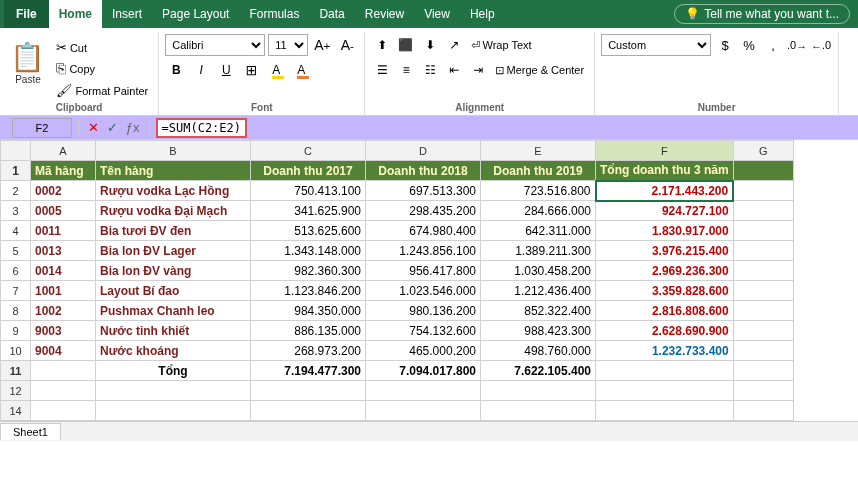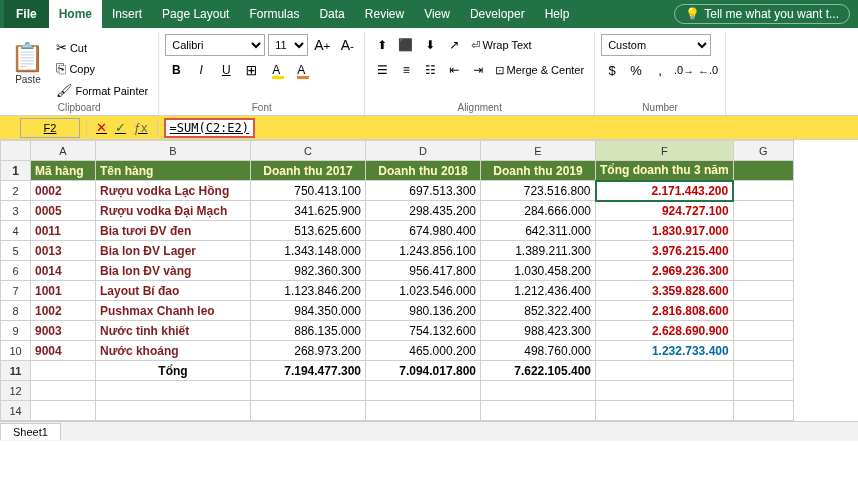--- a/index.html
+++ b/index.html
@@ -69,20 +69,21 @@
       min-width: fit-content;
     }
     .ribbon-group-title {
       font-size: 10px;
       color: #666;
       text-align: center;
       width: 100%;
       padding-top: 2px;
       margin-top: auto;
       padding-bottom: 2px;
+      font-weight: bold;
     }
     .ribbon-group-content {
       display: flex;
       align-items: flex-start;
       gap: 2px;
       flex: 1;
     }
 
     
     .clipboard-group .ribbon-group-content {
@@ -165,43 +166,41 @@
 
     
     .align-group .ribbon-group-content {
       flex-direction: column;
       gap: 3px;
     }
     .align-row { display: flex; align-items: center; gap: 2px; }
 
     
     .number-group .ribbon-group-content {
-      flex-direction: column;
       gap: 3px;
     }
     .number-select {
       width: 110px;
       height: 22px;
       font-size: 11px;
       border: 1px solid #aaa;
       padding: 0 2px;
       background: #fff;
     }
     .number-row { display: flex; align-items: center; gap: 2px; }
 
     
     .formula-bar {
       display: flex;
       align-items: center;
       height: 24px;
       border-bottom: 1px solid #d0d0d0;
-      background: #fde047;
-      padding: 0 20px;
+      background: #c4b5fd;
+      padding: 0 12px;
       gap: 4px;
-      text-decoration: underline;
     }
     .cell-ref-box {
       width: 60px;
       height: 20px;
       border: 1px solid #aaa;
       font-size: 11px;
       padding: 0 3px;
       text-align: center;
       display: flex;
       align-items: center;
@@ -321,21 +320,20 @@
 
 <div class="menu-bar">
   <div class="file-tab">File</div>
   <div class="menu-item active">Home</div>
   <div class="menu-item">Insert</div>
   <div class="menu-item">Page Layout</div>
   <div class="menu-item">Formulas</div>
   <div class="menu-item">Data</div>
   <div class="menu-item">Review</div>
   <div class="menu-item">View</div>
-  <div class="menu-item">Developer</div>
   <div class="menu-item">Help</div>
   <div class="menu-spacer"></div>
   <div class="tell-me">
     <span>💡</span>
     <span>Tell me what you want t...</span>
   </div>
 </div>
 
 <div class="ribbon">
 

